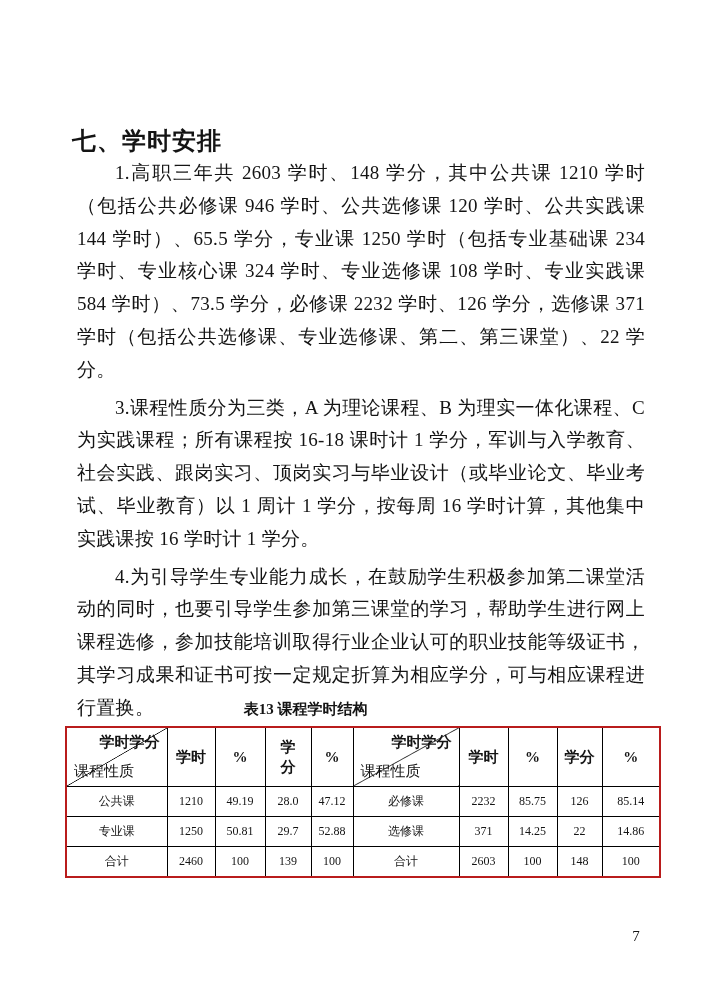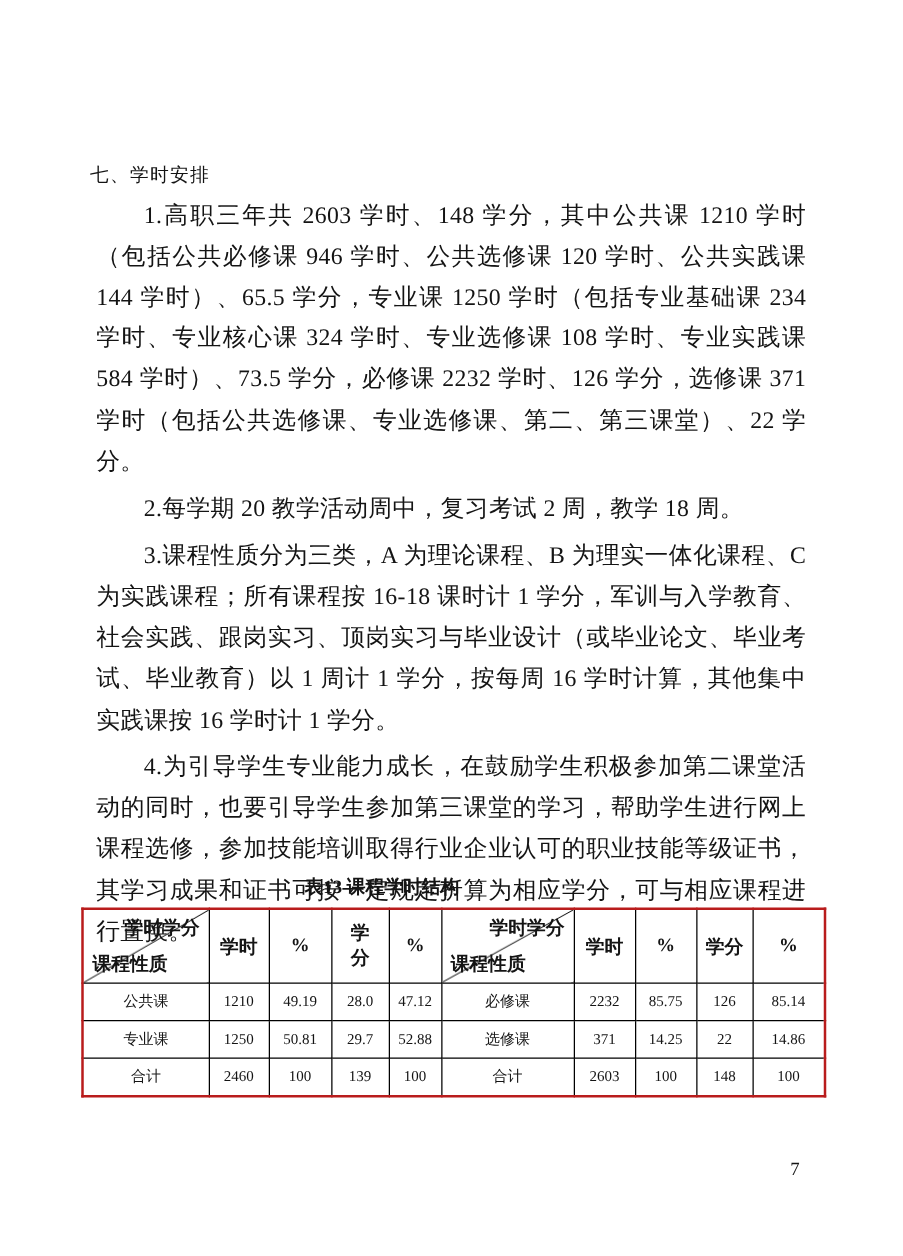--- a/index.html
+++ b/index.html
@@ -13,22 +13,22 @@
   }
   .page {
     position: absolute;
     left: 0; top: 0; width: 722px; height: 1005px;
   }
   .content {
     position: absolute;
     left: 72px; top: 130px; width: 578px;
   }
   .heading {
-    font-size: 15px;
-    font-weight: normal;
+    font-size: 24px;
+    font-weight: bold;
     line-height: 22px;
     margin: 0 0 1px 0;
     letter-spacing: 1px;
   }
   .par {
     font-size: 19px;
     line-height: 32.8px;
     margin: 5px;
     text-align: justify;
     text-justify: inter-character;
@@ -68,21 +68,21 @@
     position: relative;
     background: linear-gradient(to bottom right,
       transparent calc(50% - 0.7px), #000 50%, transparent calc(50% + 0.7px));
   }
   td.diag .tr-label {
     position: absolute; top: 5px; right: 7px;
     font-size: 15px; font-weight: bold; white-space: nowrap;
   }
   td.diag .bl-label {
     position: absolute; bottom: 5px; left: 7px;
-    font-size: 15px; font-weight: bold; white-space: nowrap;
+    font-size: 15px; font-weight: normal; white-space: nowrap;
   }
   .stack {
     display: inline-block;
     width: 1.1em;
     line-height: 1.35;
     word-break: break-all;
     white-space: normal;
   }
   .page-number {
     position: absolute;
@@ -93,21 +93,20 @@
   }
 </style>
 </head>
 <body>
 
 <div class="page">
 
   <div class="content">
     <h2 class="heading">七、学时安排</h2>
     <p class="par">1.高职三年共 2603 学时、148 学分，其中公共课 1210 学时（包括公共必修课 946 学时、公共选修课 120 学时、公共实践课 144 学时）、65.5 学分，专业课 1250 学时（包括专业基础课 234 学时、专业核心课 324 学时、专业选修课 108 学时、专业实践课 584 学时）、73.5 学分，必修课 2232 学时、126 学分，选修课 371 学时（包括公共选修课、专业选修课、第二、第三课堂）、22 学分。</p>
-    <p class="par">2.每学期 20 教学活动周中，复习考试 2 周，教学 18 周。</p>
     <p class="par">3.课程性质分为三类，A 为理论课程、B 为理实一体化课程、C 为实践课程；所有课程按 16-18 课时计 1 学分，军训与入学教育、社会实践、跟岗实习、顶岗实习与毕业设计（或毕业论文、毕业考试、毕业教育）以 1 周计 1 学分，按每周 16 学时计算，其他集中实践课按 16 学时计 1 学分。</p>
     <p class="par">4.为引导学生专业能力成长，在鼓励学生积极参加第二课堂活动的同时，也要引导学生参加第三课堂的学习，帮助学生进行网上课程选修，参加技能培训取得行业企业认可的职业技能等级证书，其学习成果和证书可按一定规定折算为相应学分，可与相应课程进行置换。</p>
   </div>
 
   <div class="table-section">
     <div class="table-title">表13 课程学时结构</div>
 
     <table class="course-table">
       <colgroup>
         <col style="width:101px">

